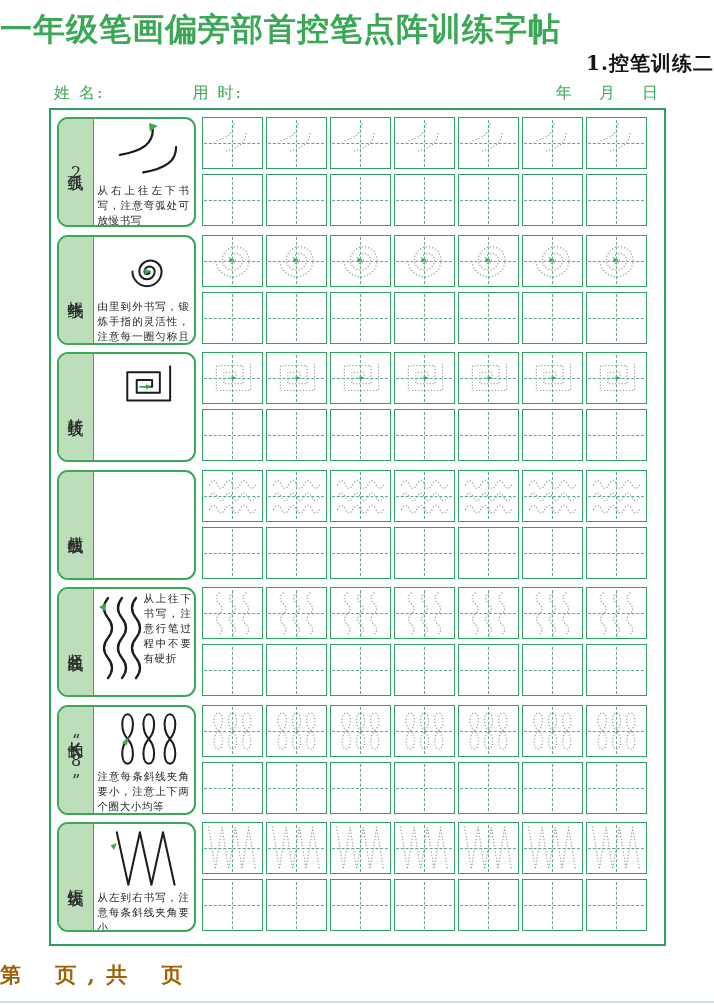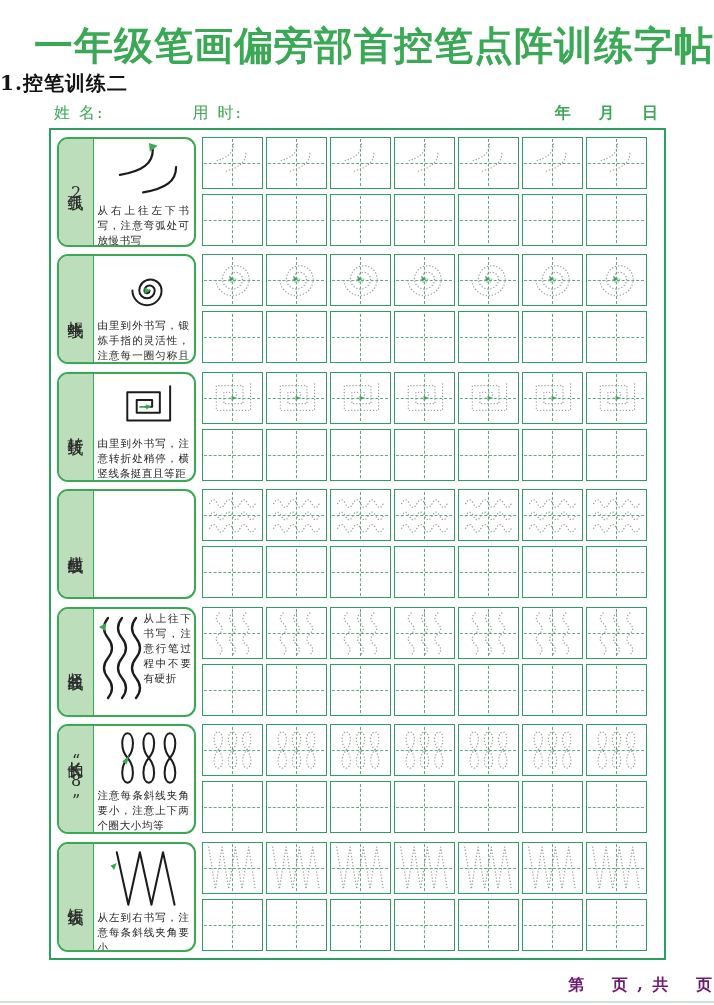--- a/index.html
+++ b/index.html
@@ -2,39 +2,39 @@
 <html><head>
 <meta charset="utf-8">
 <style>
   html,body{margin:0;padding:0;}
   body{
     width:714px;height:1005px;background:#ffffff;position:relative;
     font-family:"DejaVu Serif","Liberation Serif",serif;
     -webkit-font-smoothing:antialiased;
   }
   .title{
-    text-align:right;font-size:39px;font-weight:bold;color:#3aa854;
-    letter-spacing:1px;padding-top:24px;line-height:1.1;
+    text-align:left;font-size:32px;font-weight:bold;color:#3aa854;
+    letter-spacing:1px;padding-top:12px;line-height:1.1;
   }
   .subtitle{
-    text-align:left;font-size:20px;font-weight:bold;color:#141414;
+    text-align:right;font-size:20px;font-weight:bold;color:#141414;
     margin-top:3px;letter-spacing:1px;
   }
   .info-row{
     width:606px;margin:6px auto 4px auto;display:flex;align-items:flex-end;
     color:#3aa854;font-size:16px;letter-spacing:2px;white-space:pre;text-align:center;
   }
   .info-time{margin-left:88px;}
-  .info-date{margin-left:auto;font-weight:bold;}
+  .info-date{margin-left:auto;}
   .sheet{
     width:602px;margin:0 auto;border:2.5px solid #2f9e63;
     padding:7px 5px 6px 6px;box-sizing:content-box;background:#fff;
   }
   .exrow{display:flex;align-items:flex-start;margin-bottom:7.5px;}
-  .exrow:last-child{margin-bottom:0;}
+  .exrow:last-child{margin-bottom:6px;}
   .card{
     display:flex;width:139px;height:110px;border:2px solid #3aa854;
     border-radius:11px;overflow:hidden;background:#fff;flex:none;box-sizing:border-box;
   }
   .strip{
     width:34px;flex:none;background:#bcdebb;border-right:1.5px solid #3aa854;
     display:flex;align-items:center;justify-content:center;
     writing-mode:vertical-lr;text-orientation:upright;
     font-size:16px;color:#2b2b2b;letter-spacing:1px;line-height:1;
   }
@@ -62,21 +62,21 @@
     content:"";position:absolute;top:3%;bottom:3%;left:50%;
     border-left:1px dashed #5fa983;
   }
   .pat{position:absolute;left:0;top:0;width:100%;height:100%;}
   .pat path.dots{
     fill:none;stroke:#9b9b9b;stroke-width:1.35;
     stroke-dasharray:0.2 3.1;stroke-linecap:round;stroke-linejoin:round;
   }
   .pat .ga{fill:#3aa854;stroke:none;stroke-dasharray:none;}
   .footer{
-    text-align:right;font-size:16px;color:#701a75;margin-top:15px;
+    text-align:left;font-size:21px;color:#a16207;margin-top:15px;
     letter-spacing:2px;white-space:pre;font-weight:bold;
   }
   .page-edge{position:absolute;left:0;right:0;bottom:2px;border-top:2px solid #cfe3d4;}
 </style>
 </head>
 <body>
 
 <div class="title">一年级笔画偏旁部首控笔点阵训练字帖</div>
 <div class="subtitle">1.控笔训练二</div>
 
@@ -219,21 +219,20 @@
 
   <div class="exrow">
     <div class="card">
       <div class="strip">转折线</div>
       <div class="ex-area">
         <svg class="ex" width="98" height="60" viewBox="0 0 100 70">
           <path class="stroke" d="M 48,36 h 8 v -8 h -18 v 15 h 27 v -24 h -38 v 33 h 50 v -40"></path>
           <line class="ga-line" x1="41" y1="36" x2="49" y2="36"></line>
           <polygon class="ga" points="49,33 55,36 49,39"></polygon>
         </svg>
-        <div class="instr">由里到外书写，注意转折处稍停，横竖线条挺直且等距</div>
       </div>
     </div>
     <div class="grid">
         <div class="cell">
           <svg class="pat" viewBox="0 0 62 52">
             <path class="dots" d="M 28,26 h 7 v -6 h -13 v 12 h 20 v -19 h -28 v 26 h 36 v -30"></path>
             <polygon class="ga" points="30,23.5 35,26 30,28.5"></polygon>
           </svg>
         </div>
         <div class="cell">

